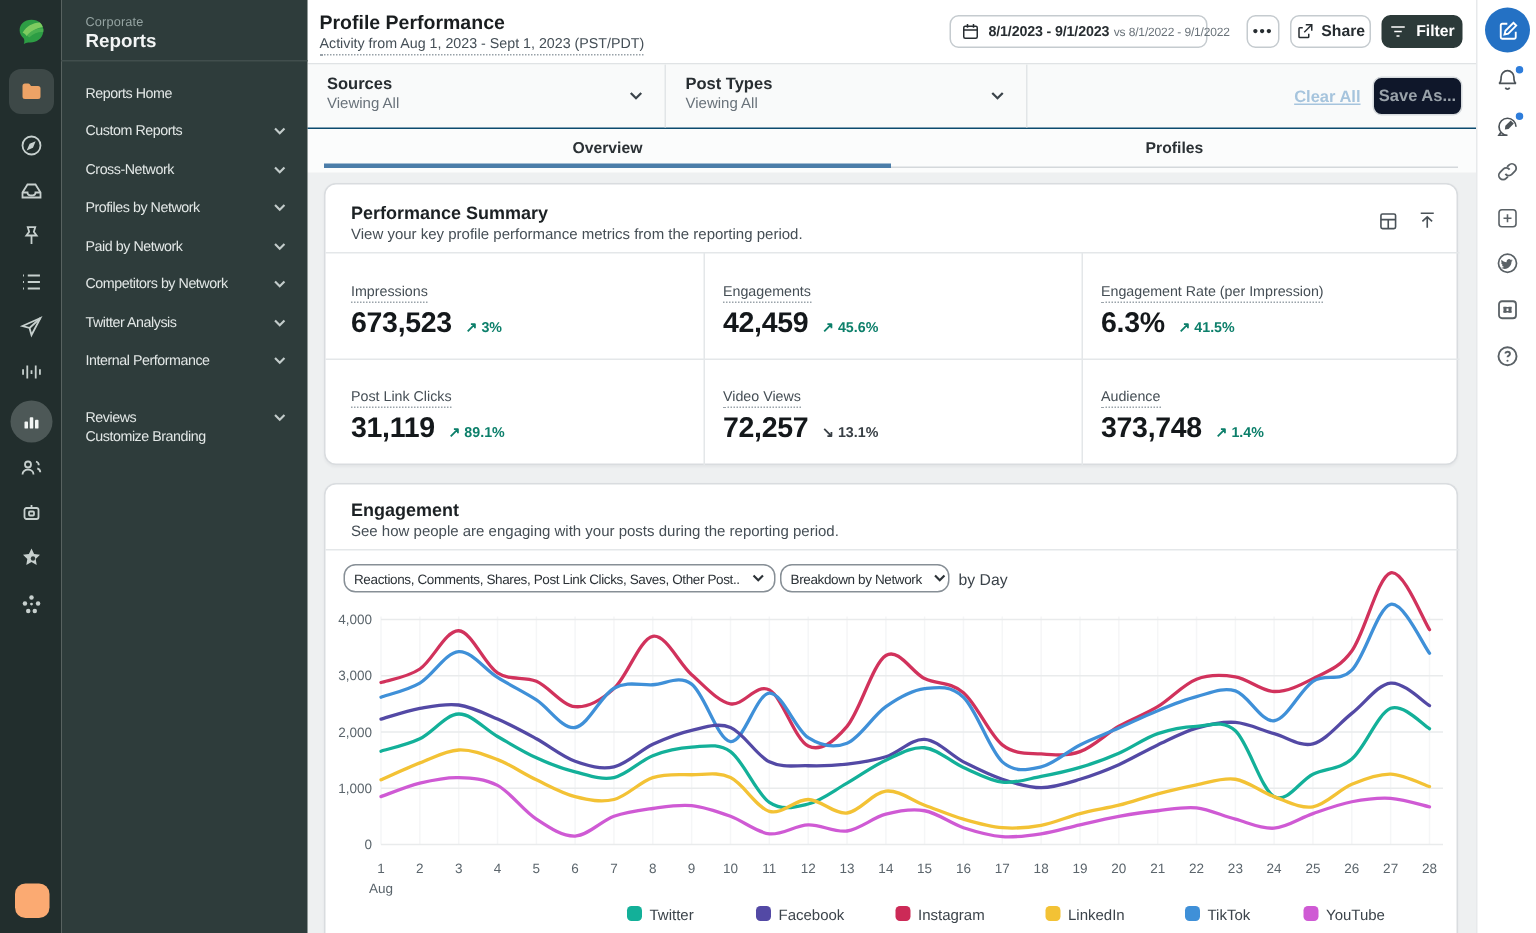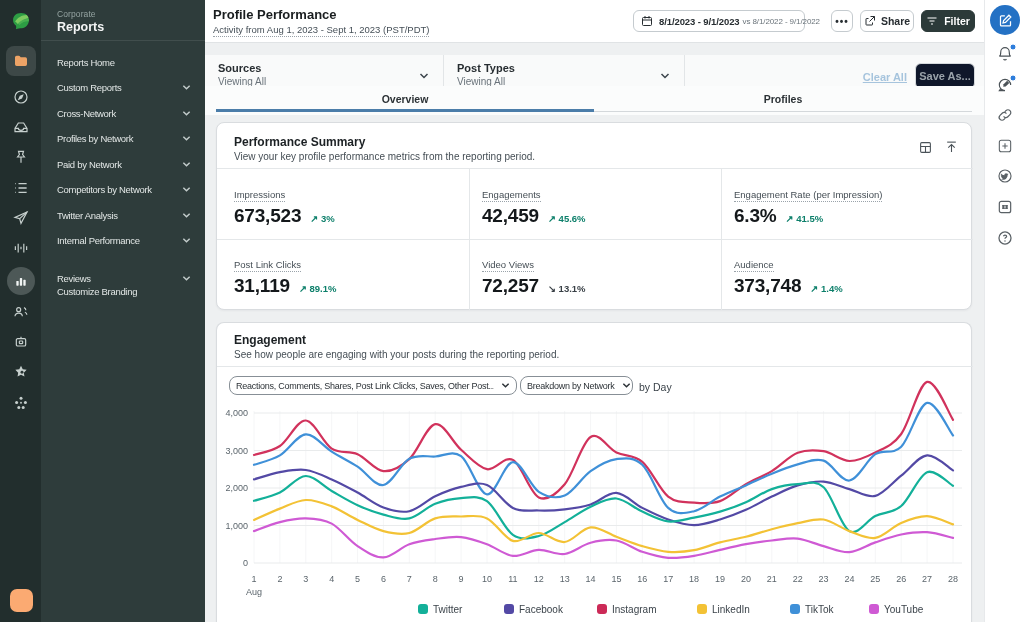--- a/index.html
+++ b/index.html
@@ -24,21 +24,21 @@
 #hdr h1 { position:absolute; left:8px; top:7px; font-size:13px; font-weight:bold; color:#191d1f; }
 #hdr .sub { position:absolute; left:8px; top:24px; font-size:9.5px; color:#454f57; border-bottom:1px dotted #98a1a8; padding-bottom:1px; }
 .btn { position:absolute; top:10px; height:22px; border:1px solid #c5cbcf; border-radius:6px; background:#fff; display:flex; align-items:center; font-size:10.5px; font-weight:bold; color:#272d31; white-space:nowrap; }
 #btn-date { left:428px; width:172px; padding:0 7px; font-size:9.5px; letter-spacing:-0.1px; }
 #btn-date svg { flex:none; }
 #btn-date .vs { font-weight:normal; font-size:8px; color:#6a737a; margin-left:3px; letter-spacing:-0.1px; }
 #btn-more { left:626px; width:22px; justify-content:center; letter-spacing:1px; font-size:10px; }
 #btn-share { left:655px; width:54px; justify-content:center; gap:5px; }
 #btn-filter { left:716px; width:54px; background:#2c3a39; border-color:#2c3a39; color:#fff; justify-content:center; gap:6px; }
 
-#fbar { position:absolute; left:0; top:43px; width:779px; height:43px; background:#f9fafa; border-bottom:1px solid #0c4a6e;margin-top:12px; }
+#fbar { position:absolute; left:0; top:43px; width:779px; height:43px; background:#f9fafa; border-bottom:1px solid #0c4a6e; }
 .fsec { position:absolute; top:0; height:42px; border-right:1px solid #e2e5e7; padding:7px 0 0 13px; }
 .fsec .t1 { font-size:11px; font-weight:bold; color:#272d31; }
 .fsec .t2 { font-size:10px; color:#69727a; margin-top:2px; }
 .fsec svg { position:absolute; top:16px; }
 #clearall { position:absolute; right:77px; top:16px; font-size:11px; font-weight:bold; color:#a6c4dd; text-decoration:underline; }
 #saveas { position:absolute; right:9px; top:8px; width:60px; height:26px; border:1px solid #d6dadd; border-radius:6px; background:#0f172a; color:#9aa3aa; font-size:11px; font-weight:bold; display:flex; align-items:center; justify-content:center; }
 
 #tabs-bg { position:absolute; left:0; top:86px; width:779px; height:29px; background:#fbfcfc; }
 #tabs { position:absolute; left:11px; top:86px; width:756px; height:29px; }
 #tabs .tab { position:absolute; top:0; height:26px; width:378px; display:flex; align-items:center; justify-content:center; font-size:10.5px; font-weight:bold; color:#2b3135; }

